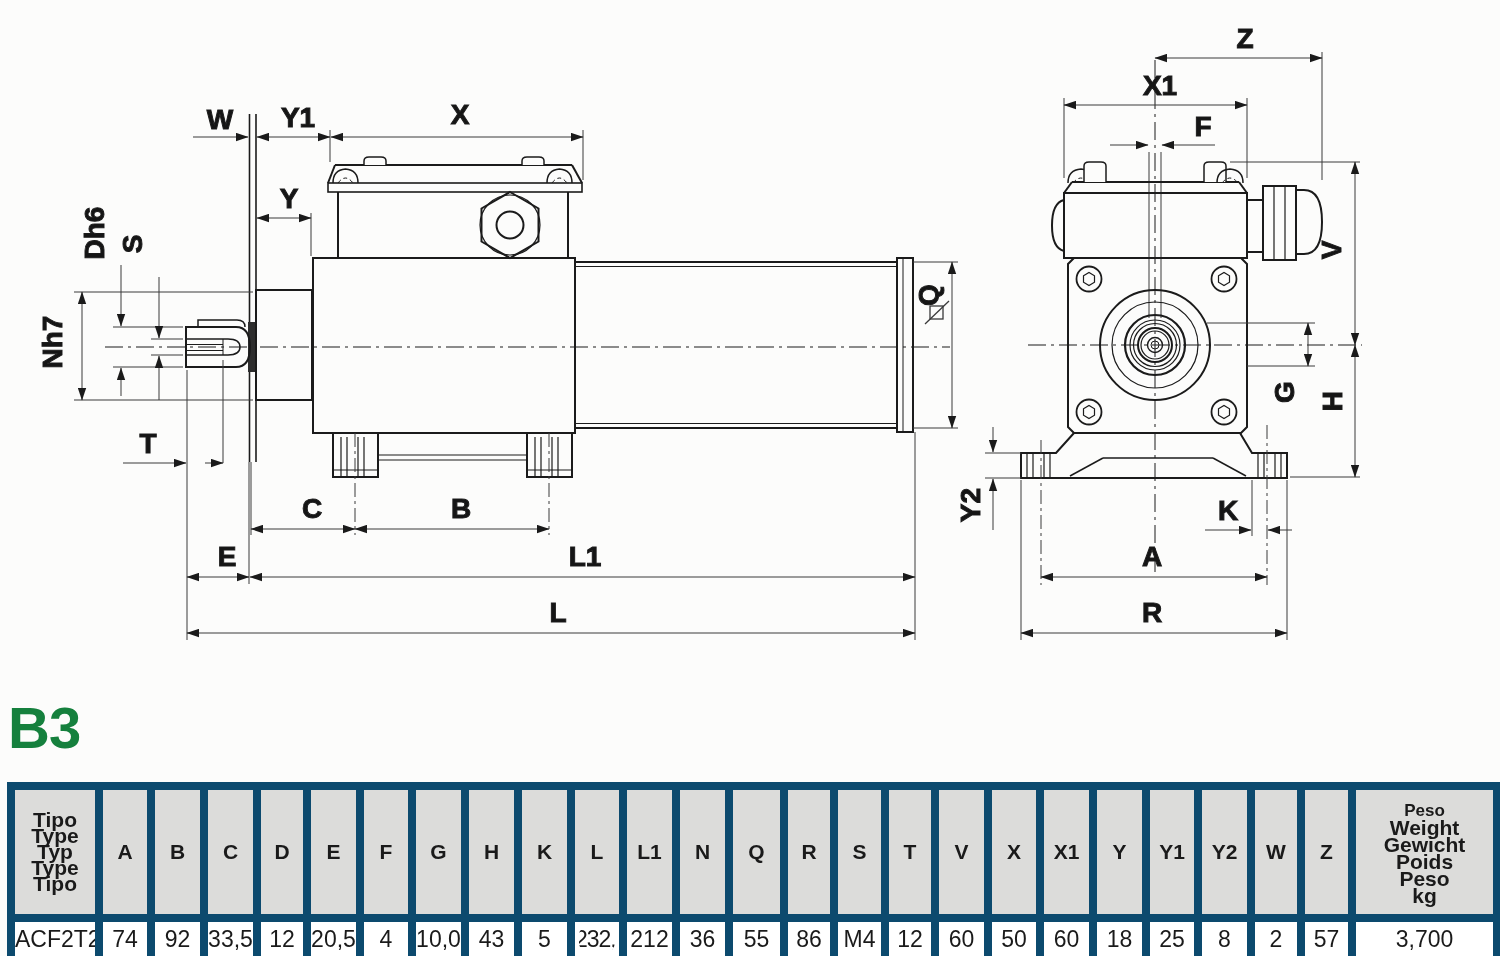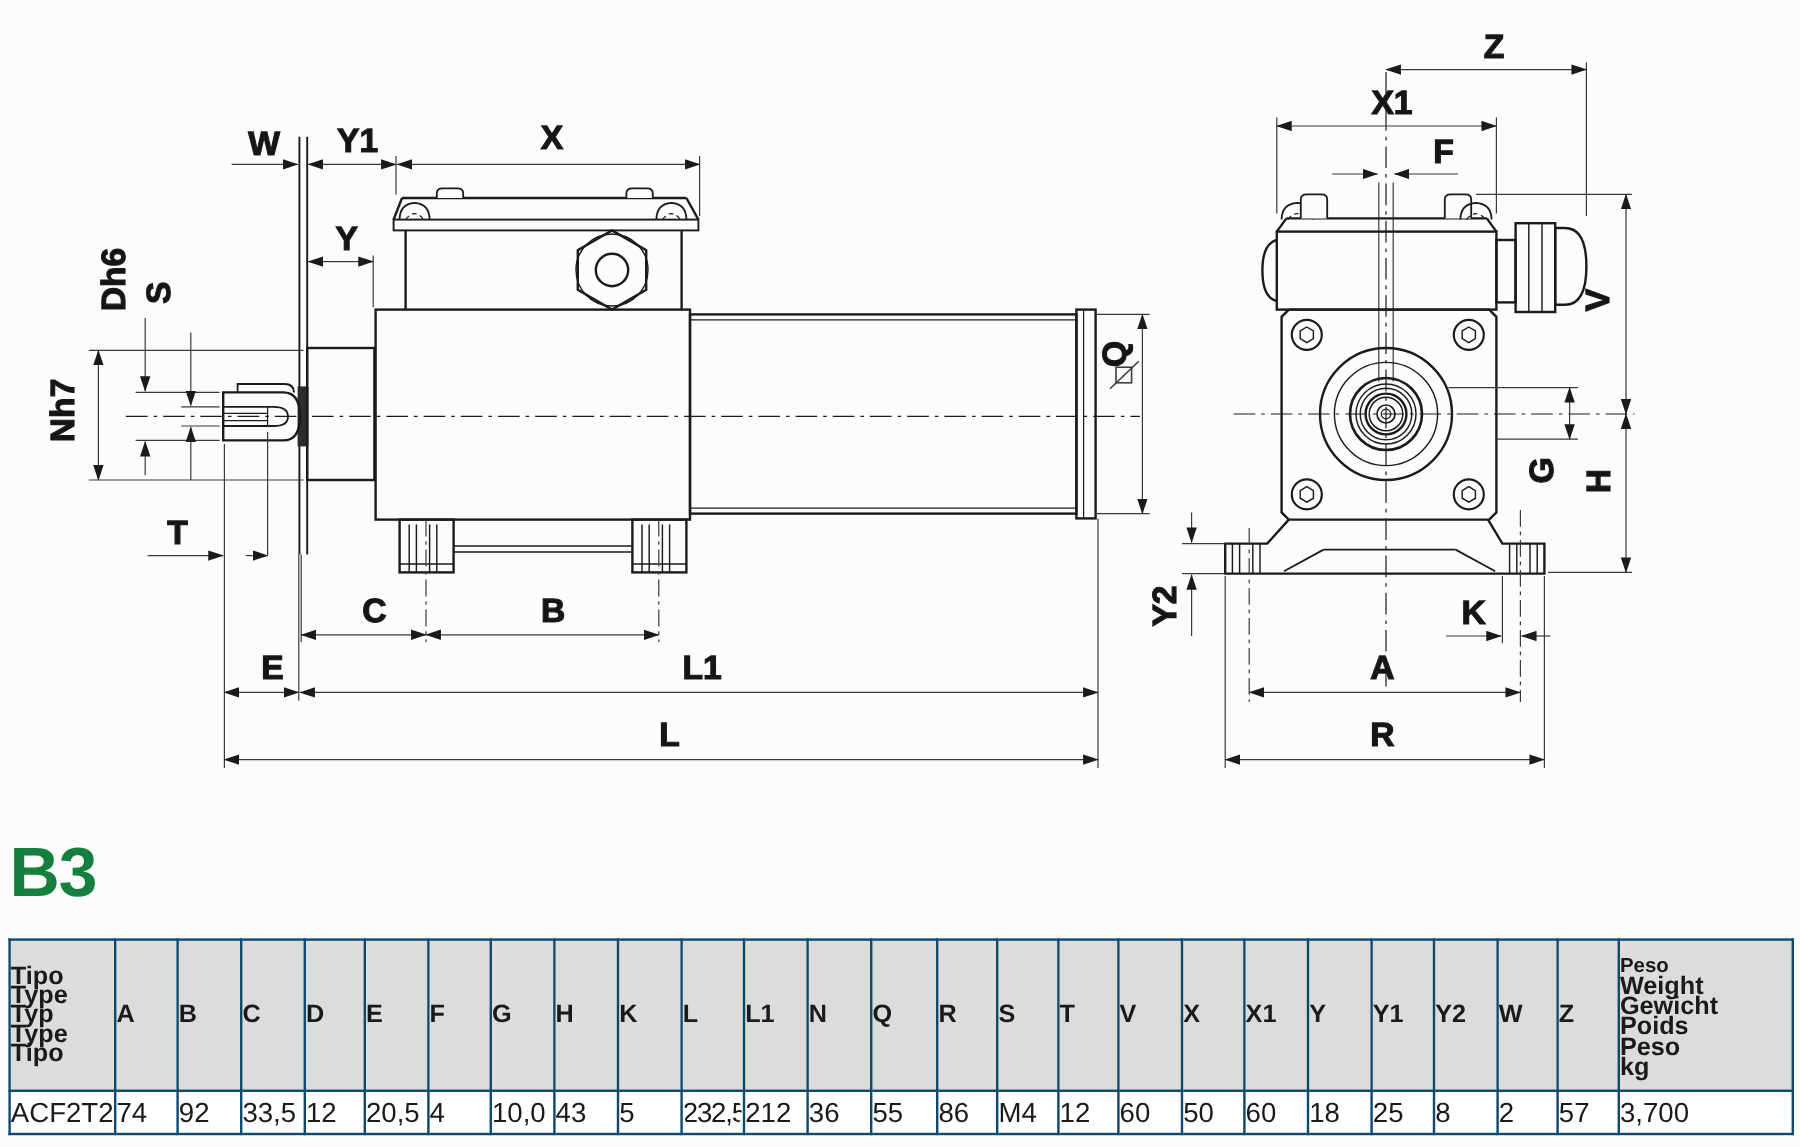--- a/index.html
+++ b/index.html
@@ -13,21 +13,21 @@
   .dim-text{font-family:"Liberation Sans",sans-serif;font-size:28px;font-weight:bold;fill:#151515;}
   #b3-heading{
     position:absolute;left:8px;top:694px;
     font-size:58px;font-weight:bold;letter-spacing:-1px;color:#15803d;
   }
   #spec-table{
     position:absolute;left:7px;top:782px;
     border-collapse:collapse;table-layout:fixed;width:1486px;
   }
   #spec-table th,#spec-table td{
-    border:2px solid #0c4a6e;padding:0;text-align:left;vertical-align:middle;
+    border:8px solid #0c4a6e;padding:0;text-align:center;vertical-align:middle;
     overflow:hidden;
   }
   #spec-table thead th{background:#dcdcda;height:124px;font-weight:bold;font-size:21px;}
   #spec-table tbody td{background:#ffffff;height:34px;font-size:23px;font-weight:normal;}
   .tipo-head{font-weight:normal;font-size:15px;line-height:16px;}
   .tipo-head .b{font-weight:bold;}
   .peso-head{font-weight:normal;font-size:16px;line-height:17px;margin-left:28px;}
   .peso-head .b{font-weight:bold;font-size:17px;}
   .tipo-cell{font-weight:bold;font-size:19px;}
   .narrow{font-size:18px;letter-spacing:-1px;border-radius:17px;}

